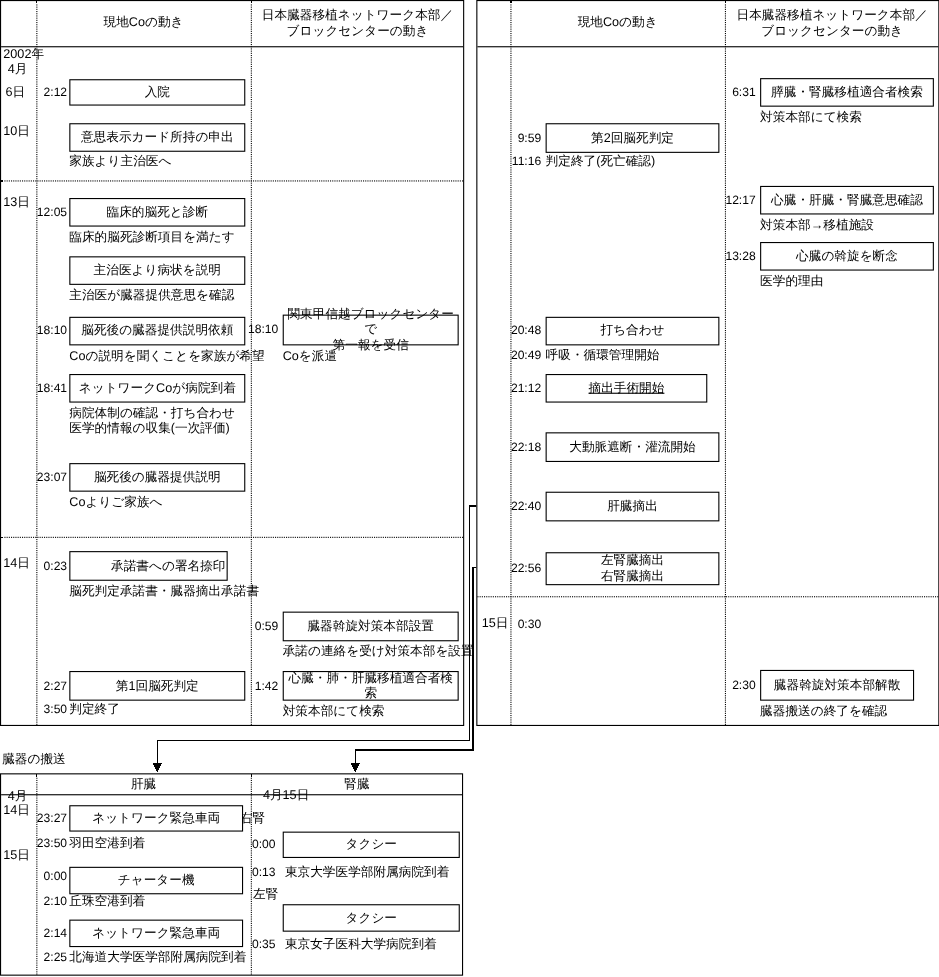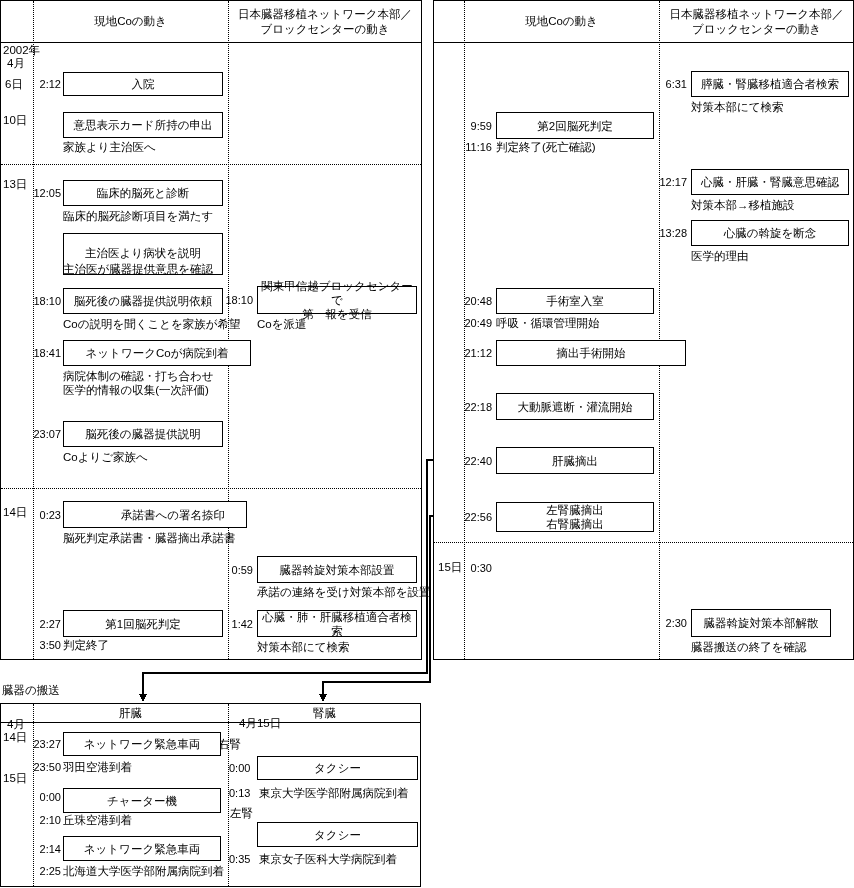--- a/index.html
+++ b/index.html
@@ -57,37 +57,37 @@
       <div class="datelabel" style="left: 2px; top: 113px;">10日</div>
       <div class="datelabel" style="left: 2px; top: 177px;">13日</div>
       <div class="datelabel" style="left: 2px; top: 505px;">14日</div>
       <div class="evbox" style="left: 62px; top: 71px; width: 160px; height: 24px;">入院</div>
       <div class="time r" style="top: 76px; left: 8px; width: 52px;">2:12</div>
       <div class="evbox" style="left: 62px; top: 111px; width: 160px; height: 26px;">意思表示カード所持の申出</div>
       <div class="note" style="left: 62px; top: 139px;">家族より主治医へ</div>
       <div class="evbox" style="left: 62px; top: 179px; width: 160px; height: 26px;">臨床的脳死と診断</div>
       <div class="time r" style="top: 185px; left: 8px; width: 52px;">12:05</div>
       <div class="note" style="left: 62px; top: 208px;">臨床的脳死診断項目を満たす</div>
-      <div class="evbox" style="left: 62px; top: 232px; width: 160px; height: 42px; font-family: Liberation Mono, monospace;">主治医より病状を説明</div>
+      <div class="evbox" style="left: 62px; top: 232px; width: 160px; height: 26px;">主治医より病状を説明</div>
       <div class="note" style="left: 62px; top: 261px;">主治医が臓器提供意思を確認</div>
       <div class="evbox" style="left: 62px; top: 287px; width: 160px; height: 26px;">脳死後の臓器提供説明依頼</div>
       <div class="time r" style="top: 293px; left: 8px; width: 52px;">18:10</div>
       <div class="note" style="left: 62px; top: 316px;">Coの説明を聞くことを家族が希望</div>
       <div class="evbox" style="left: 256px; top: 285px; width: 160px; height: 28px;">関東甲信越ブロックセンターで
 第一報を受信</div>
       <div class="time r" style="top: 292px; left: 200px; width: 52px;">18:10</div>
       <div class="note" style="left: 256px; top: 316px;">Coを派遣</div>
-      <div class="evbox" style="left: 62px; top: 339px; width: 188px; height: 26px;">ネットワークCoが病院到着</div>
+      <div class="evbox" style="left: 62px; top: 339px; width: 160px; height: 26px;">ネットワークCoが病院到着</div>
       <div class="time r" style="top: 345px; left: 8px; width: 52px;">18:41</div>
       <div class="note" style="left: 62px; top: 368px;">病院体制の確認・打ち合わせ</div>
       <div class="note" style="left: 62px; top: 382px;">医学的情報の収集(一次評価)</div>
       <div class="evbox" style="left: 62px; top: 420px; width: 160px; height: 26px;">脳死後の臓器提供説明</div>
       <div class="time r" style="top: 426px; left: 8px; width: 52px;">23:07</div>
       <div class="note" style="left: 62px; top: 449px;">Coよりご家族へ</div>
-      <div class="evbox" style="left: 62px; top: 500px; width: 184px; height: 27px; padding-left: 36px;">承諾書への署名捺印</div>
+      <div class="evbox" style="left: 62px; top: 500px; width: 144px; height: 27px; padding-left: 36px;">承諾書への署名捺印</div>
       <div class="time r" style="top: 506.5px; left: 8px; width: 52px;">0:23</div>
       <div class="note" style="left: 62px; top: 530px;">脳死判定承諾書・臓器摘出承諾書</div>
       <div class="evbox" style="left: 256px; top: 555px; width: 160px; height: 27px;">臓器斡旋対策本部設置</div>
       <div class="time r" style="top: 561.5px; left: 200px; width: 52px;">0:59</div>
       <div class="note" style="left: 256px; top: 584px;">承諾の連絡を受け対策本部を設置</div>
       <div class="evbox" style="left: 62px; top: 609px; width: 160px; height: 27px;">第1回脳死判定</div>
       <div class="time r" style="top: 615.5px; left: 8px; width: 52px;">2:27</div>
       <div class="note" style="left: 62px; top: 637px;">判定終了</div>
       <div class="time r" style="top: 637px; left: 8px; width: 52px;">3:50</div>
       <div class="evbox" style="left: 256px; top: 609px; width: 160px; height: 27px;">心臓・肺・肝臓移植適合者検索</div>
@@ -110,25 +110,25 @@
       <div class="evbox" style="left: 62px; top: 111px; width: 158px; height: 27px;">第2回脳死判定</div>
       <div class="time r" style="top: 117.5px; left: 6px; width: 52px;">9:59</div>
       <div class="note" style="left: 62px; top: 139px;">判定終了(死亡確認)</div>
       <div class="time r" style="top: 139px; left: 6px; width: 52px;">11:16</div>
       <div class="evbox" style="left: 257px; top: 168px; width: 158px; height: 26px;">心臓・肝臓・腎臓意思確認</div>
       <div class="time r" style="top: 174px; left: 201px; width: 52px;">12:17</div>
       <div class="note" style="left: 257px; top: 197px;">対策本部→移植施設</div>
       <div class="evbox" style="left: 257px; top: 219px; width: 158px; height: 26px;">心臓の斡旋を断念</div>
       <div class="time r" style="top: 225px; left: 201px; width: 52px;">13:28</div>
       <div class="note" style="left: 257px; top: 248px;">医学的理由</div>
-      <div class="evbox" style="left: 62px; top: 287px; width: 158px; height: 26px;">手術室入室</div>
+      <div class="evbox" style="left: 62px; top: 287px; width: 158px; height: 26px;">打ち合わせ</div>
       <div class="time r" style="top: 293px; left: 6px; width: 52px;">20:48</div>
       <div class="note" style="left: 62px; top: 315px;">呼吸・循環管理開始</div>
       <div class="time r" style="top: 315px; left: 6px; width: 52px;">20:49</div>
-      <div class="evbox" style="left: 62px; top: 339px; width: 190px; height: 26px;">摘出手術開始</div>
+      <div class="evbox" style="left: 62px; top: 339px; width: 147px; height: 26px; text-decoration: underline;">摘出手術開始</div>
       <div class="time r" style="top: 345px; left: 6px; width: 52px;">21:12</div>
       <div class="evbox" style="left: 62px; top: 392px; width: 158px; height: 27px;">大動脈遮断・灌流開始</div>
       <div class="time r" style="top: 398.5px; left: 6px; width: 52px;">22:18</div>
       <div class="evbox" style="left: 62px; top: 446px; width: 158px; height: 27px;">肝臓摘出</div>
       <div class="time r" style="top: 452.5px; left: 6px; width: 52px;">22:40</div>
       <div class="evbox" style="left: 62px; top: 501px; width: 158px; height: 30px;">左腎臓摘出
 右腎臓摘出</div>
       <div class="time r" style="top: 509px; left: 6px; width: 52px;">22:56</div>
       <div class="time r" style="top: 559.5px; left: 6px; width: 52px;">0:30</div>
       <div class="evbox" style="left: 257px; top: 608px; width: 140px; height: 28px;">臓器斡旋対策本部解散</div>

